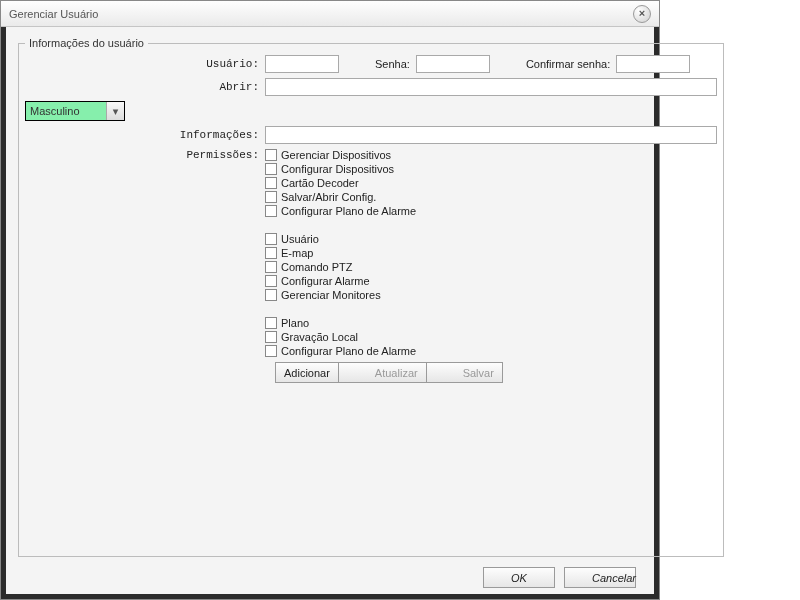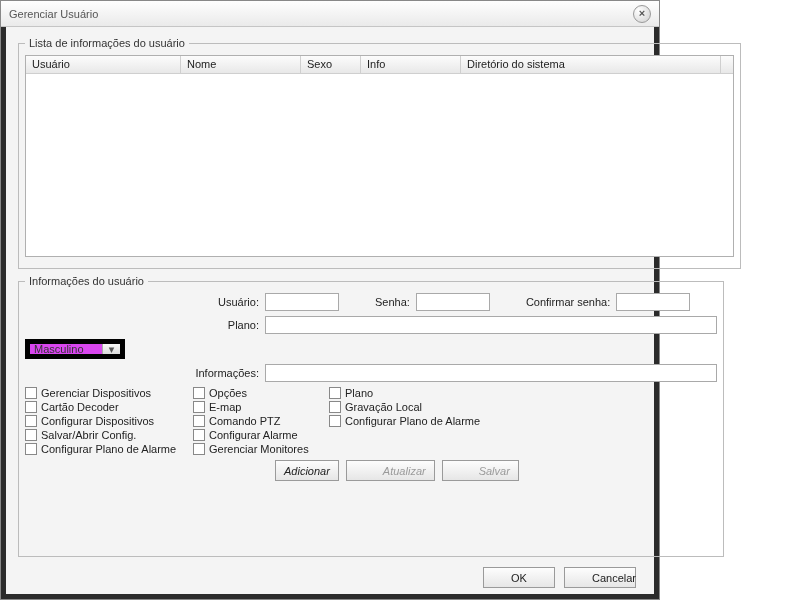--- a/index.html
+++ b/index.html
@@ -78,172 +78,161 @@
     .info-fieldset { flex: 1; }
     .form-row {
       display: flex; align-items: center;
       margin-bottom: 5px;
     }
     .form-label {
       width: 240px;
       text-align: right;
       padding-right: 6px;
       color: #222;
+      font-family: Liberation Mono, monospace;
     }
     input[type="text"], input[type="password"] {
       height: 18px;
       border: 1px solid #a9a9a9;
       background: #fff;
       padding: 0 3px;
     }
     .inp-sm { width: 74px; }
     .inp-full { width: 452px; }
     .inp-dir { width: 452px; }
 
     .cred-row .spacer { width: 30px; }
     .cred-row .lbl2 { padding: 0 6px; color:#222; }
 
     .select {
       display: inline-flex; align-items: center;
       height: 20px; width: 100px;
-      border: 5px solid #000000;
-      background: #d946ef;
+      border: 1px solid #000000;
+      background: #86efac;
       position: relative;
     }
     .select span { padding-left: 4px; color:#333; }
     .select .arrow {
       position: absolute; right: 0; top: 0; bottom: 0; width: 18px;
       background: linear-gradient(to bottom, #f8f8f8, #dcdcdc);
       border-left: 1px solid #a9a9a9;
       display:flex;align-items:center;justify-content:center;
       color:#555;
     }
 
     .perm-row { display: flex; align-items: flex-start; }
-    .perm-cols { display: flex; gap: 6px; }
+    .perm-cols { display: flex; gap: 16px; flex-direction: column; }
     .perm-col { display: flex; flex-direction: column; gap: 2px; }
     .perm-col.c1 { width: 162px; }
     .perm-col.c2 { width: 130px; }
     .perm-col.c3 { width: 170px; }
 
     .chk { display:flex; align-items:center; gap:4px; color:#222; white-space: nowrap; }
     .chk .box {
       width: 12px; height: 12px;
       border: 1px solid #888;
       background: #fff;
       display:inline-block;
     }
 
-    .action-btns { display:flex; gap:8px; margin-top: 0; margin-left: 250px; font-style: italic;}
+    .action-btns { display:flex; gap:0; margin-top: 0; margin-left: 250px;}
     .btn {
       height: 21px;
       padding: 0 8px;
       background: linear-gradient(to bottom, #fdfdfd, #e6e6e6);
       border: 1px solid #9a9a9a;
       color: #222;
       display:inline-flex;align-items:center;justify-content:center;
       cursor: pointer;
     }
     .btn + .btn { margin-left: -1px; padding-left: 36px; }
     .btn.disabled { color: #9a9a9a; cursor: default; }
 
     .footer {
       display:flex; justify-content:flex-end; gap:10px;
       padding: 4px 6px 0 0;
     }
-    .footer .btn { width: 72px; }
+    .footer .btn { width: 72px; font-style: italic; }
   </style>
 </head>
 <body>
 
 <div class="window">
 
   <div class="titlebar">
     <span class="title">Gerenciar Usuário</span>
     <div class="close-btn">
       <span>×</span>
     </div>
   </div>
 
   <div class="body">
 
-    <fieldset class="list-fieldset">
-      <legend>Lista de informações do usuário</legend>
-      <div class="table-wrap">
-        <div class="thead">
-          <div class="th" style="width:155px">Usuário</div>
-          <div class="th" style="width:120px">Nome</div>
-          <div class="th" style="width:60px">Sexo</div>
-          <div class="th" style="width:100px">Info</div>
-          <div class="th" style="width:260px">Diretório do sistema</div>
-          <div class="th" style="flex:1"></div>
-        </div>
-      </div>
-    </fieldset>
 
     <fieldset class="info-fieldset">
       <legend>Informações do usuário</legend>
 
       <div class="form-row cred-row">
         <div class="form-label">Usuário:</div>
         <input class="inp-sm" type="text" value="" style="">
         <div class="spacer"></div>
         <span class="lbl2">Senha:</span>
         <input class="inp-sm" type="password" value="" style="">
         <div class="spacer"></div>
         <span class="lbl2">Confirmar senha:</span>
         <input class="inp-sm" type="password" value="" style="">
       </div>
 
       <div class="form-row">
-        <div class="form-label">Plano:</div>
+        <div class="form-label">Abrir:</div>
         <input class="inp-full" type="text" value="" style="">
       </div>
 
       <div class="form-row">
         <div class="select">
           <span>Masculino</span>
           <div class="arrow">▾</div>
         </div>
       </div>
 
       <div class="form-row">
         <div class="form-label">Informações:</div>
         <input class="inp-full" type="text" value="" style="">
       </div>
 
 
       <div class="form-row perm-row">
+        <div class="form-label">Permissões:</div>
         <div class="perm-cols">
           <div class="perm-col c1">
             <label class="chk">
                 <span class="box"></span>
                 <span>Gerenciar Dispositivos</span>
               </label>
             <label class="chk">
                 <span class="box"></span>
+                <span>Configurar Dispositivos</span>
+              </label>
+            <label class="chk">
+                <span class="box"></span>
                 <span>Cartão Decoder</span>
-              </label>
-            <label class="chk">
-                <span class="box"></span>
-                <span>Configurar Dispositivos</span>
               </label>
             <label class="chk">
                 <span class="box"></span>
                 <span>Salvar/Abrir Config.</span>
               </label>
             <label class="chk">
                 <span class="box"></span>
                 <span>Configurar Plano de Alarme</span>
               </label>
           </div>
           <div class="perm-col c2">
             <label class="chk">
                 <span class="box"></span>
-                <span>Opções</span>
+                <span>Usuário</span>
               </label>
             <label class="chk">
                 <span class="box"></span>
                 <span>E-map</span>
               </label>
             <label class="chk">
                 <span class="box"></span>
                 <span>Comando PTZ</span>
               </label>
             <label class="chk">

